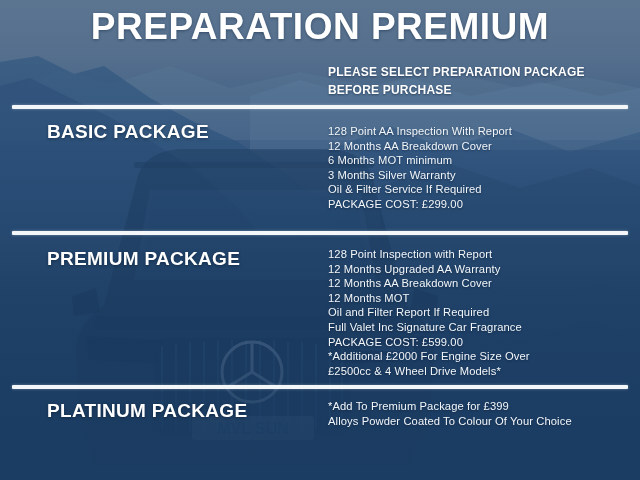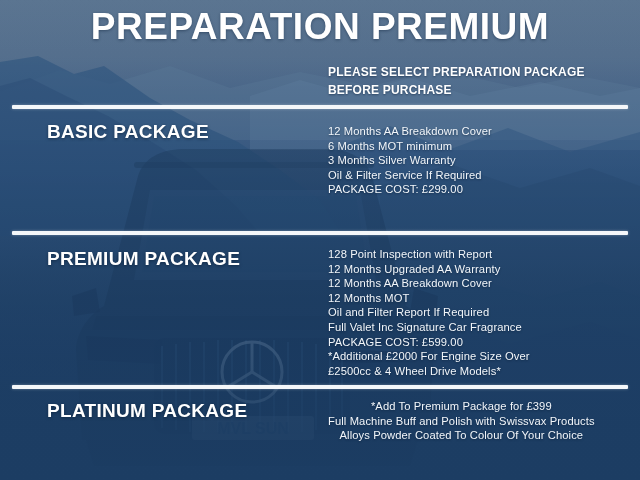--- a/index.html
+++ b/index.html
@@ -52,21 +52,21 @@
   #name-platinum{top:400px;}
 
   .pkg-list{
     position:absolute;left:328px;
     font-size:11.2px;line-height:14.6px;color:#f2f6fa;
     letter-spacing:0.1px;text-shadow:0 1px 2px rgba(10,30,55,0.55);
     list-style:none;margin:0;padding:0;white-space:nowrap;
   }
   #list-basic{top:124px;}
   #list-premium{top:247px;}
-  #list-platinum{top:399px;text-align:center;}
+  #list-platinum{top:399px;}
   .pkg-list li{margin:0;padding:0;}
 </style>
 </head>
 <body>
 
 <div id="poster">
 
   <div class="bg-art">
     <svg width="640" height="480" viewBox="0 0 640 480">
       <defs>
@@ -150,20 +150,21 @@
     <div>PLEASE SELECT PREPARATION PACKAGE</div>
     <div>BEFORE PURCHASE</div>
   </div>
 
   <div class="rule" id="rule-1"></div>
   <div class="rule" id="rule-2"></div>
   <div class="rule" id="rule-3"></div>
 
   <div class="pkg-name" id="name-basic">BASIC PACKAGE</div>
   <ul class="pkg-list" id="list-basic">
+    <li>128 Point AA Inspection With Report</li>
     <li>12 Months AA Breakdown Cover</li>
     <li>6 Months MOT minimum</li>
     <li>3 Months Silver Warranty</li>
     <li>Oil &amp; Filter Service If Required</li>
     <li>PACKAGE COST: £299.00</li>
   </ul>
 
   <div class="pkg-name" id="name-premium">PREMIUM PACKAGE</div>
   <ul class="pkg-list" id="list-premium">
     <li>128 Point Inspection with Report</li>
@@ -173,17 +174,16 @@
     <li>Oil and Filter Report If Required</li>
     <li>Full Valet Inc Signature Car Fragrance</li>
     <li>PACKAGE COST: £599.00</li>
     <li>*Additional £2000 For Engine Size Over</li>
     <li>£2500cc &amp; 4 Wheel Drive Models*</li>
   </ul>
 
   <div class="pkg-name" id="name-platinum">PLATINUM PACKAGE</div>
   <ul class="pkg-list" id="list-platinum">
     <li>*Add To Premium Package for £399</li>
-    <li>Full Machine Buff and Polish with Swissvax Products</li>
     <li>Alloys Powder Coated To Colour Of Your Choice</li>
   </ul>
 
 </div>
 
 </body></html>

